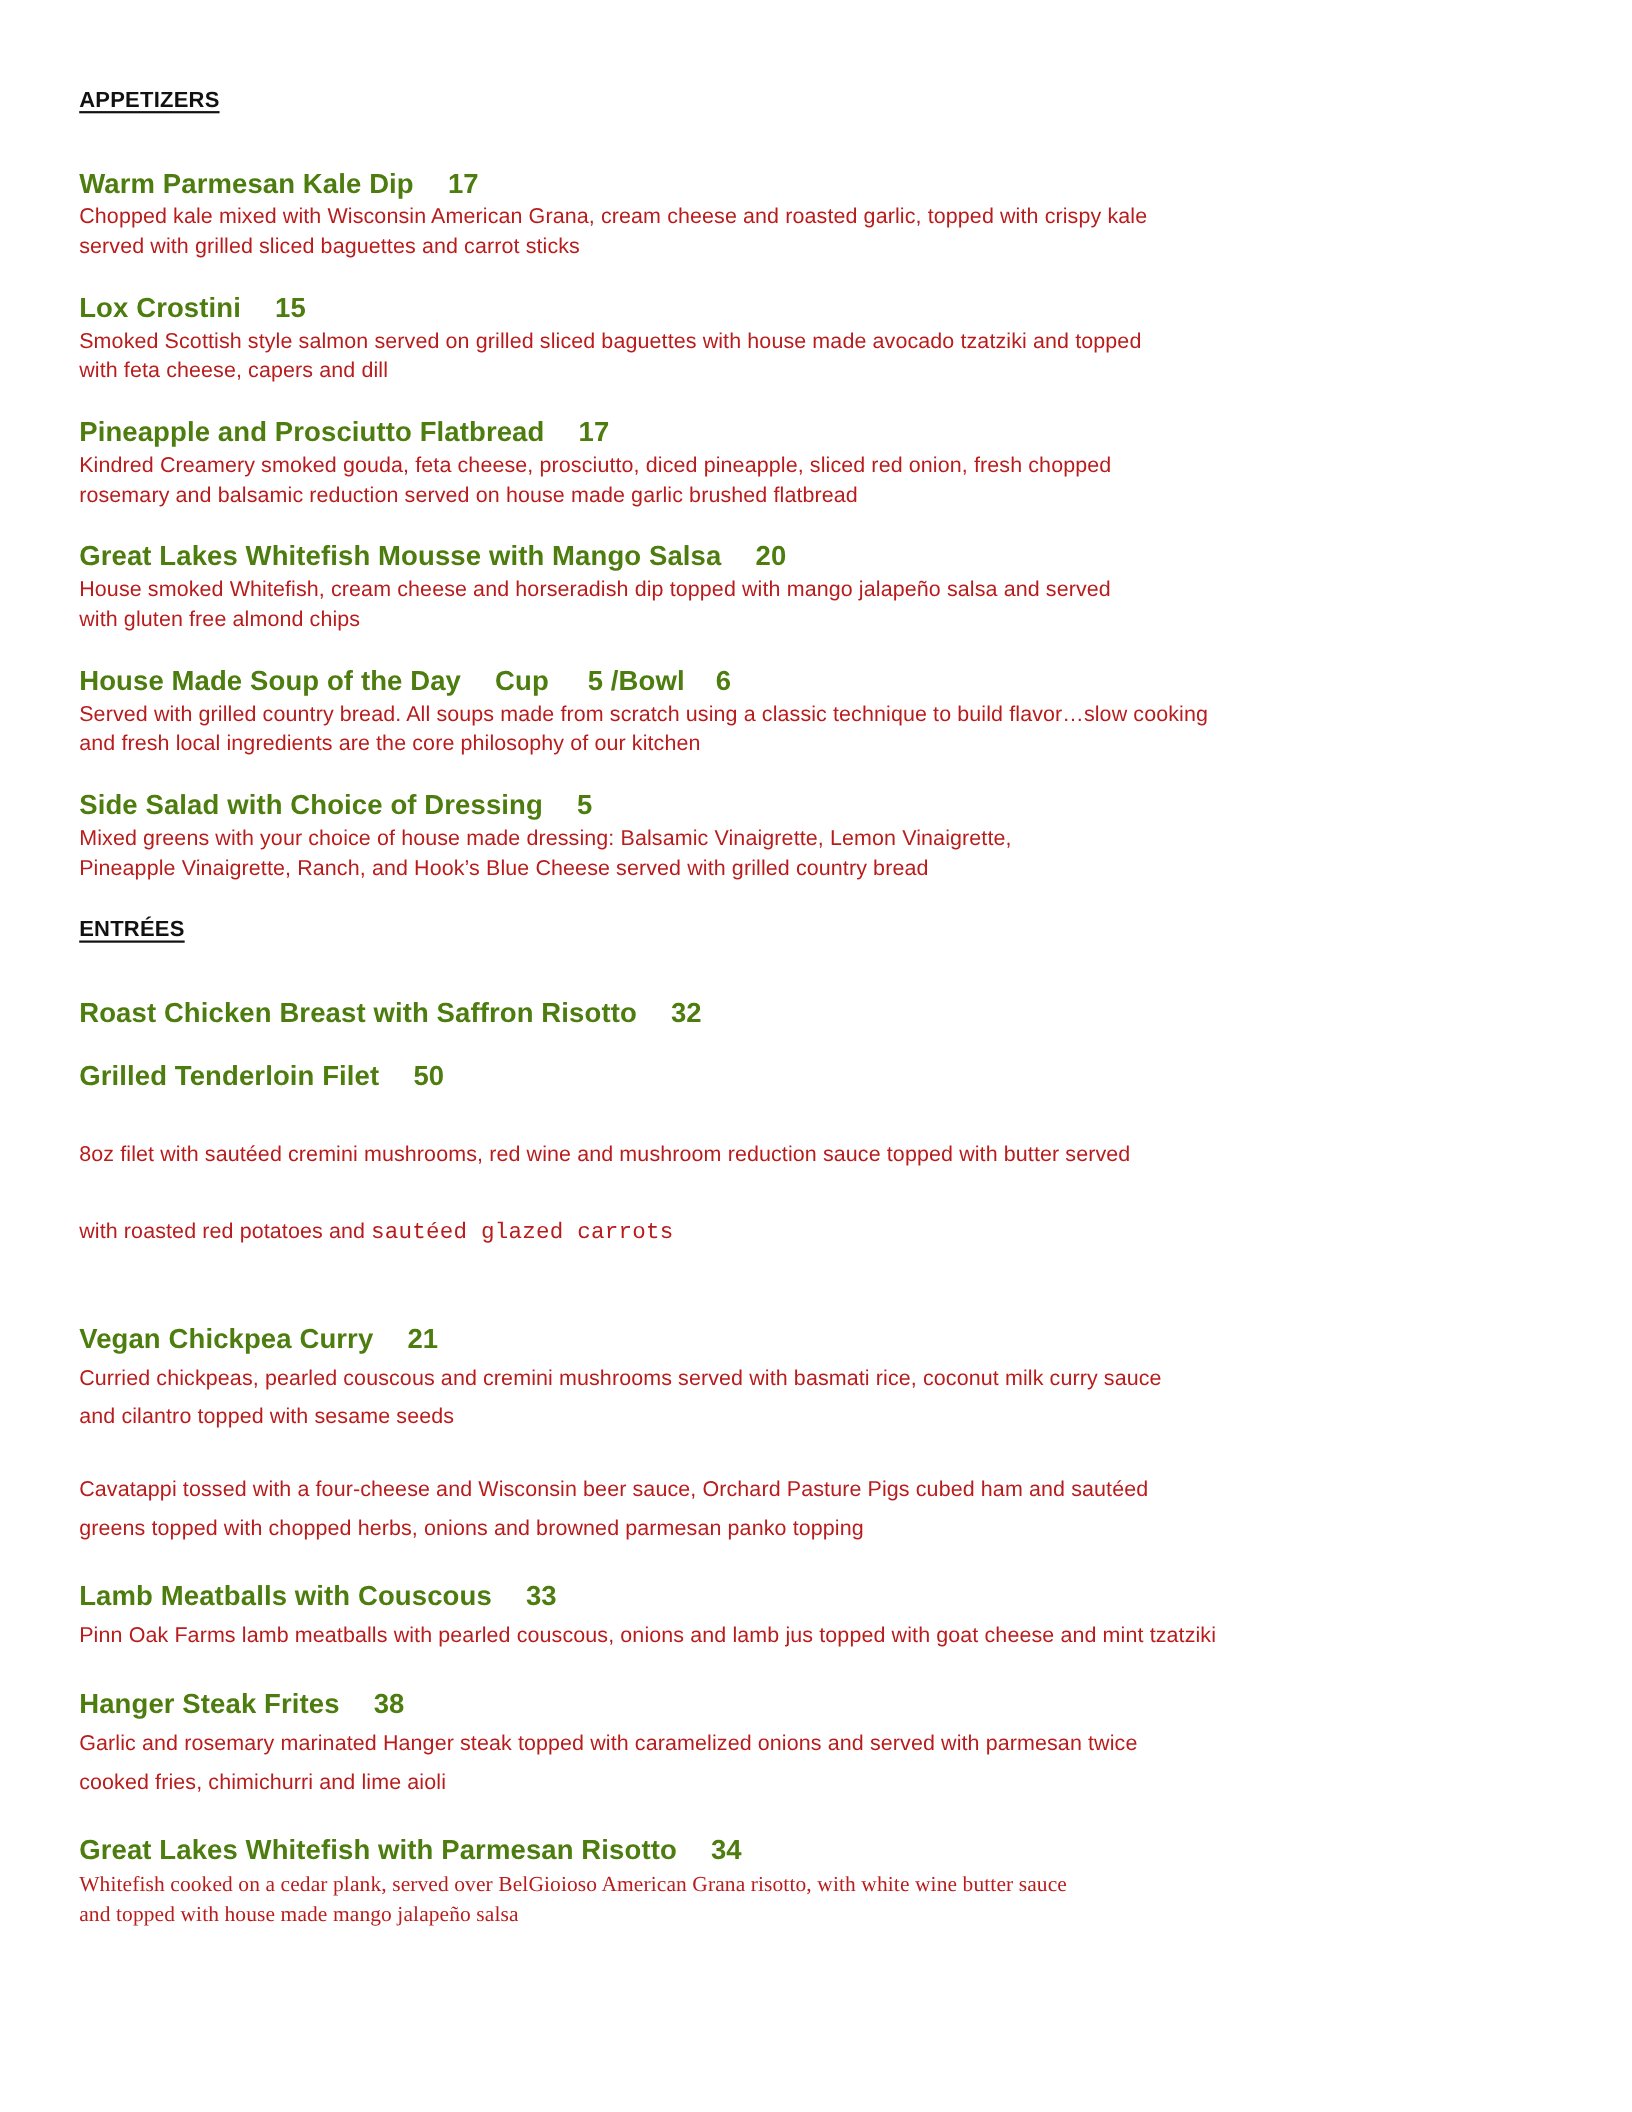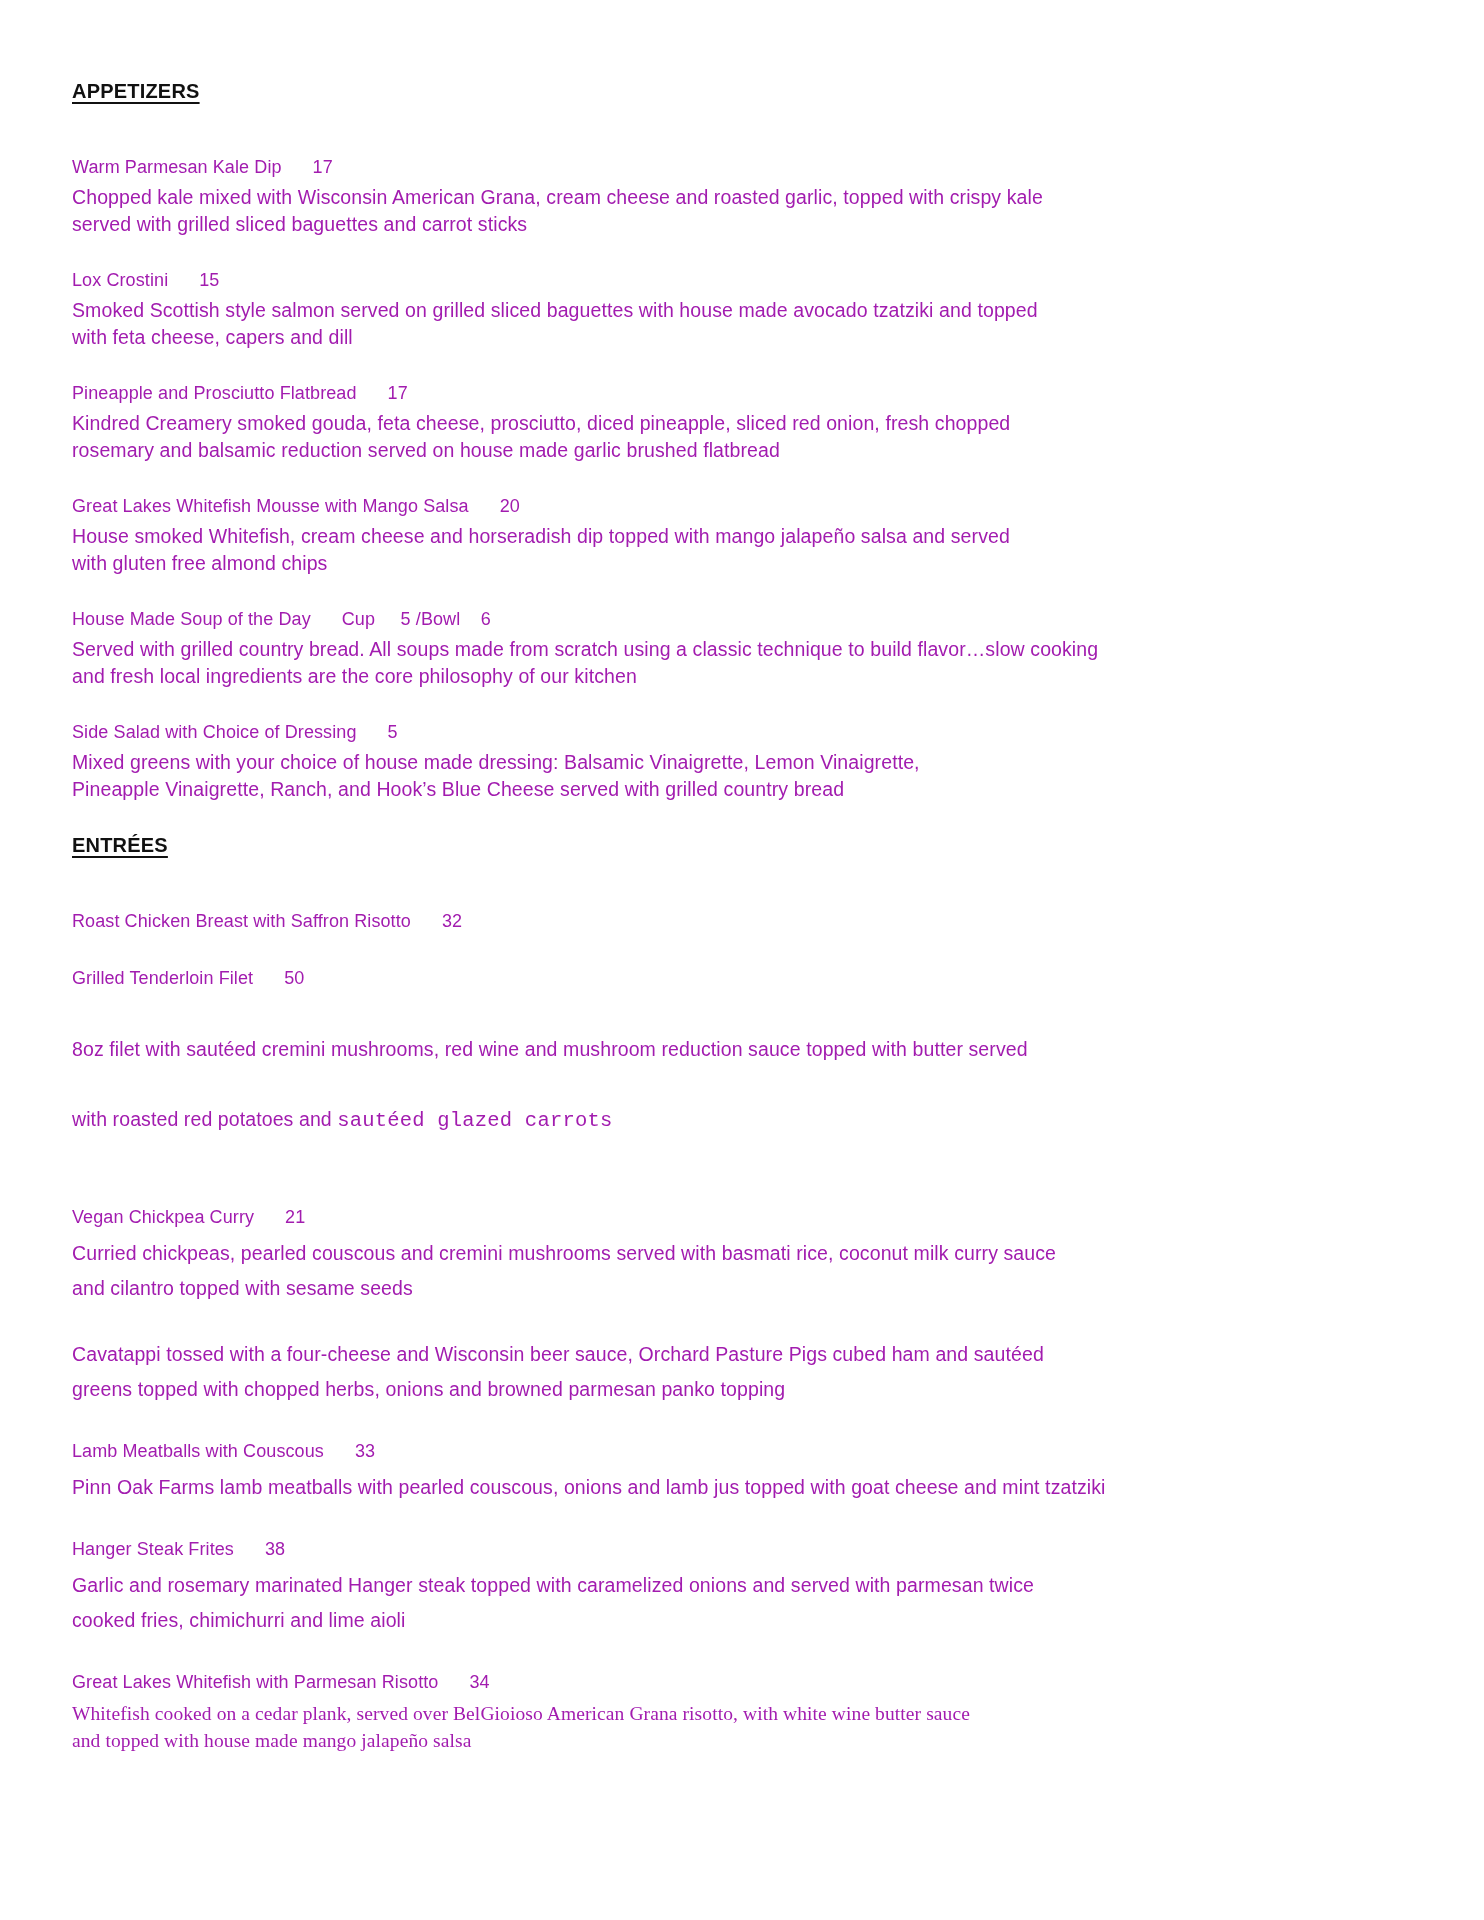--- a/index.html
+++ b/index.html
@@ -19,34 +19,34 @@
     font-weight: bold;
     line-height: 26px;
     color: #111111;
     text-decoration: underline;
     text-underline-offset: 4px;
     letter-spacing: 0.2px;
   }
   .section-head { margin-bottom: 50px; }
   .item { margin-bottom: 29px; }
   .item-title {
-    font-size: 18px;
-    font-weight: normal;
+    font-size: 25px;
+    font-weight: bold;
     line-height: 26px;
-    color: #a21caf;
+    color: #4d7c0f;
     letter-spacing: 0.1px;
     white-space: pre;
   }
   .item-price { margin-left: 31px; white-space: pre; }
   .item-desc {
     font-size: 19.5px;
     font-weight: 400;
     line-height: 27px;
     margin-top: 4px;
-    color: #a21caf;
+    color: #b91c1c;
     white-space: pre-line;
     letter-spacing: 0.1px;
   }
   
   .section-entrees .item { margin-bottom: 31px; }
   .section-entrees .item-desc { line-height: 35px; margin-top: 6px; }
   .section-entrees .item-tight .item-desc { line-height: 27px; margin-top: 5px; font-family: Liberation Serif, serif; }
   .alt-font {
     font-family: Liberation Mono, monospace;
     font-size: 20.5px;

